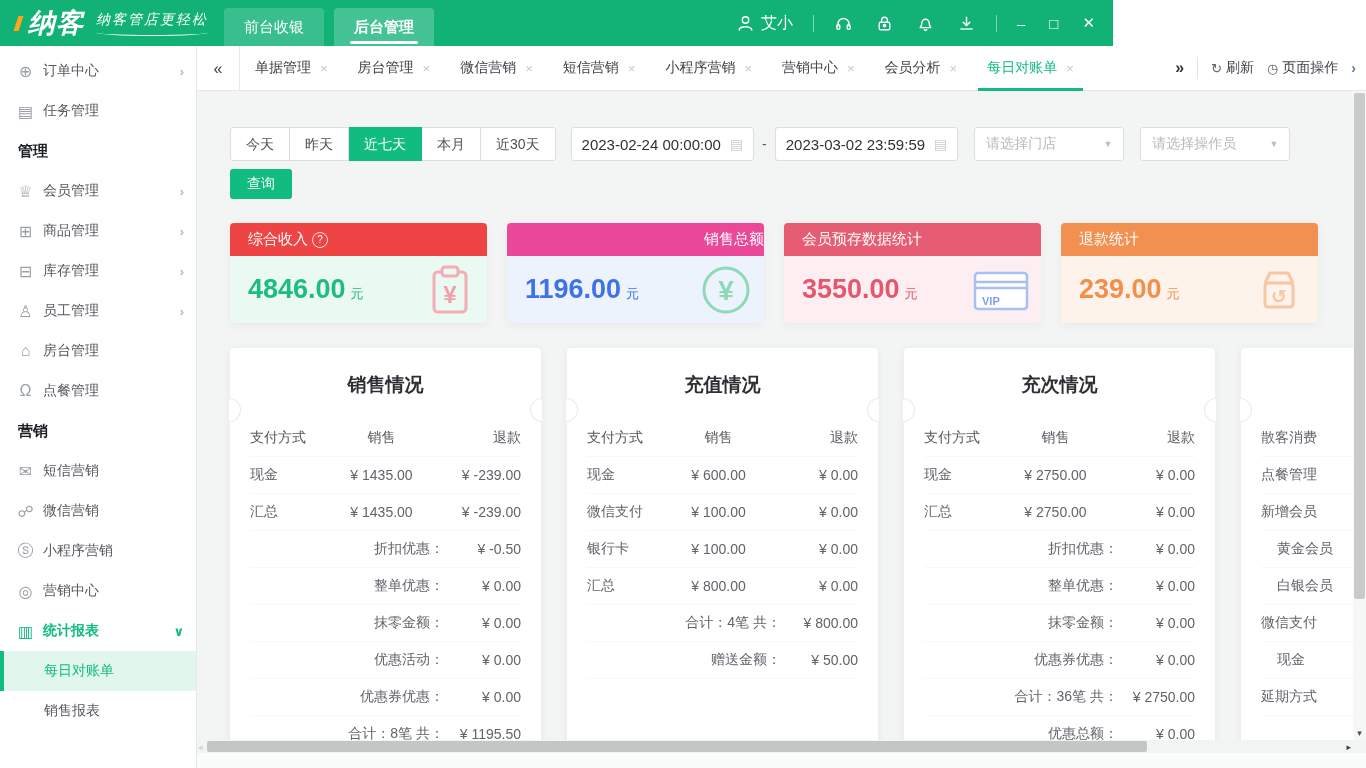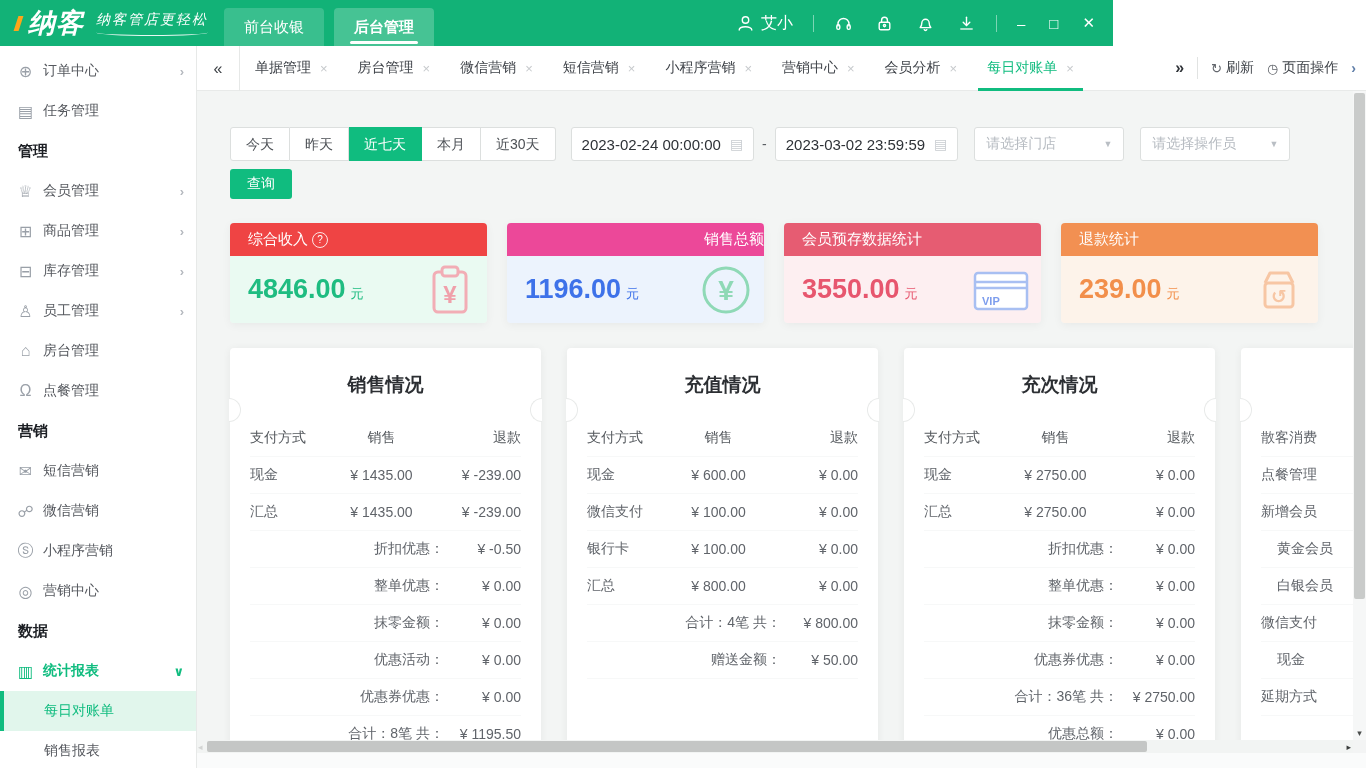--- a/index.html
+++ b/index.html
@@ -244,21 +244,20 @@
         <span class="s-label">微信营销</span>
       </div>
       <div class="side-item">
         <span class="glyph">ⓢ</span>
         <span class="s-label">小程序营销</span>
       </div>
       <div class="side-item">
         <span class="glyph">◎</span>
         <span class="s-label">营销中心</span>
       </div>
-      <div class="side-section">数据</div>
       <div class="side-item active">
         <span class="glyph">▥</span>
         <span class="s-label">统计报表</span>
         <span class="chev">∨</span>
       </div>
       <div class="side-sub active">每日对账单</div>
       <div class="side-sub">销售报表</div>
     </aside>
 
   <div class="main">

